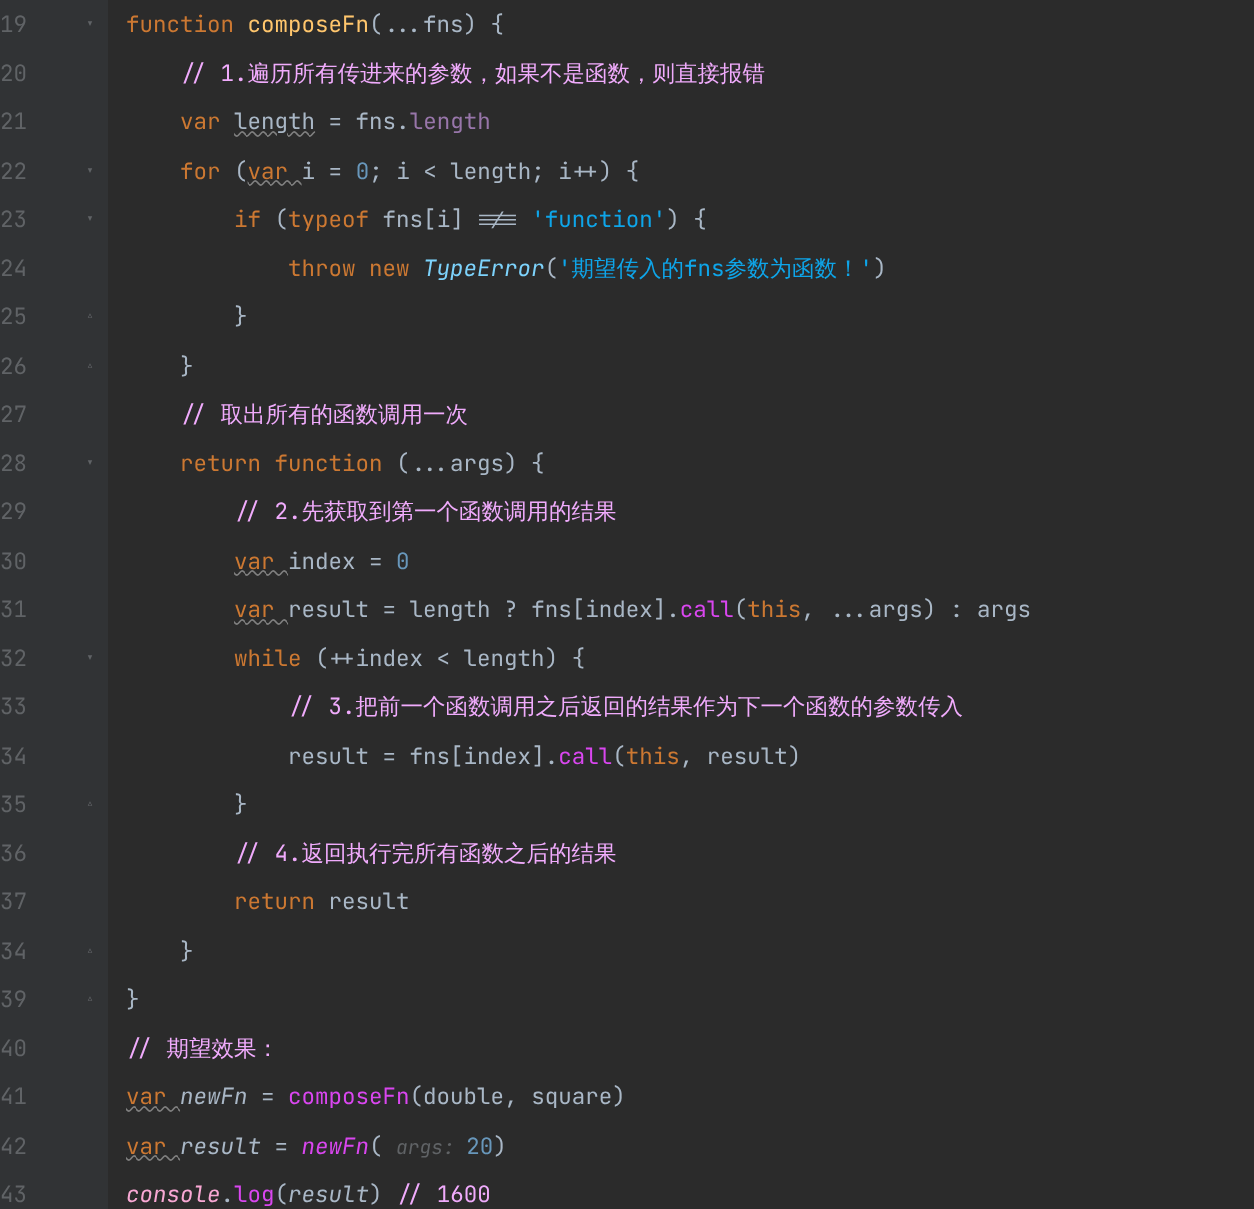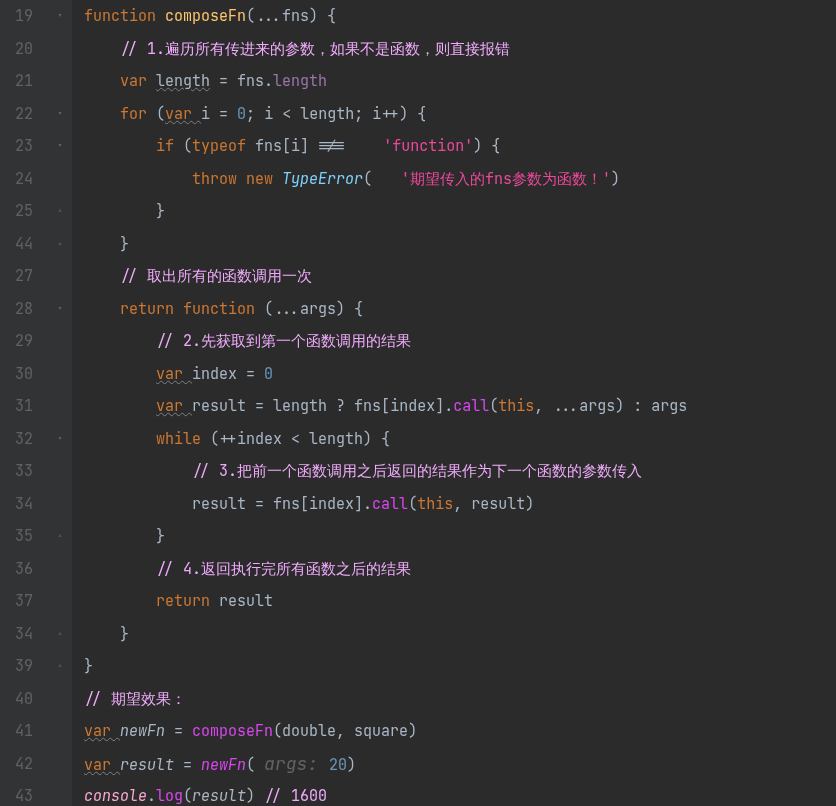--- a/index.html
+++ b/index.html
@@ -17,21 +17,21 @@
     }
     .editor {
       display: flex;
       width: 836px;
       height: 806px;
     }
     .gutter {
       width: 48px;
       background-color: #313335;
       color: #606366;
-      text-align: right;
+      text-align: left;
       padding-right: 15px;
       user-select: none;
       flex-shrink: 0;
     }
     .gutter-line {
       height: 32.5px;
       line-height: 32.5px;
     }
     .fold-column {
       width: 24px;
@@ -55,49 +55,49 @@
       overflow: hidden;
     }
     .code-line {
       height: 32.5px;
       line-height: 32.5px;
     }
     .keyword { color: #cc7832; }
     .function-def { color: #ffc66d; }
     .function-call { color: #d946ef; }
     .comment { color: #f0abfc; }
-    .string { color: #ec4899; margin-left: 29px; }
+    .string { color: #0ea5e9; }
     .number { color: #6897bb; }
     .operator { color: #a9b7c6; }
     .property { color: #9876aa; }
     .type-error { color: #7dd3fc; font-style: italic; }
     .param { color: #a9b7c6; }
     .var-name { color: #a9b7c6; }
     .this-keyword { color: #cc7832; }
     .italic { font-style: italic; }
     .underline-wavy {
       text-decoration: underline wavy #808080;
       text-decoration-thickness: 1px;
     }
     .console-italic { font-style: italic; color: #f9a8d4; }
-    .inline-hint { color: #606366; font-style: italic; font-size: 18px; }
+    .inline-hint { color: #606366; font-style: italic; font-size: 13px; }
   </style>
 </head>
 <body>
 
 <div class="editor">
   <div class="gutter" id="gutter">
       <div class="gutter-line">19</div>
       <div class="gutter-line">20</div>
       <div class="gutter-line">21</div>
       <div class="gutter-line">22</div>
       <div class="gutter-line">23</div>
       <div class="gutter-line">24</div>
       <div class="gutter-line">25</div>
-      <div class="gutter-line">44</div>
+      <div class="gutter-line">26</div>
       <div class="gutter-line">27</div>
       <div class="gutter-line">28</div>
       <div class="gutter-line">29</div>
       <div class="gutter-line">30</div>
       <div class="gutter-line">31</div>
       <div class="gutter-line">32</div>
       <div class="gutter-line">33</div>
       <div class="gutter-line">34</div>
       <div class="gutter-line">35</div>
       <div class="gutter-line">36</div>

